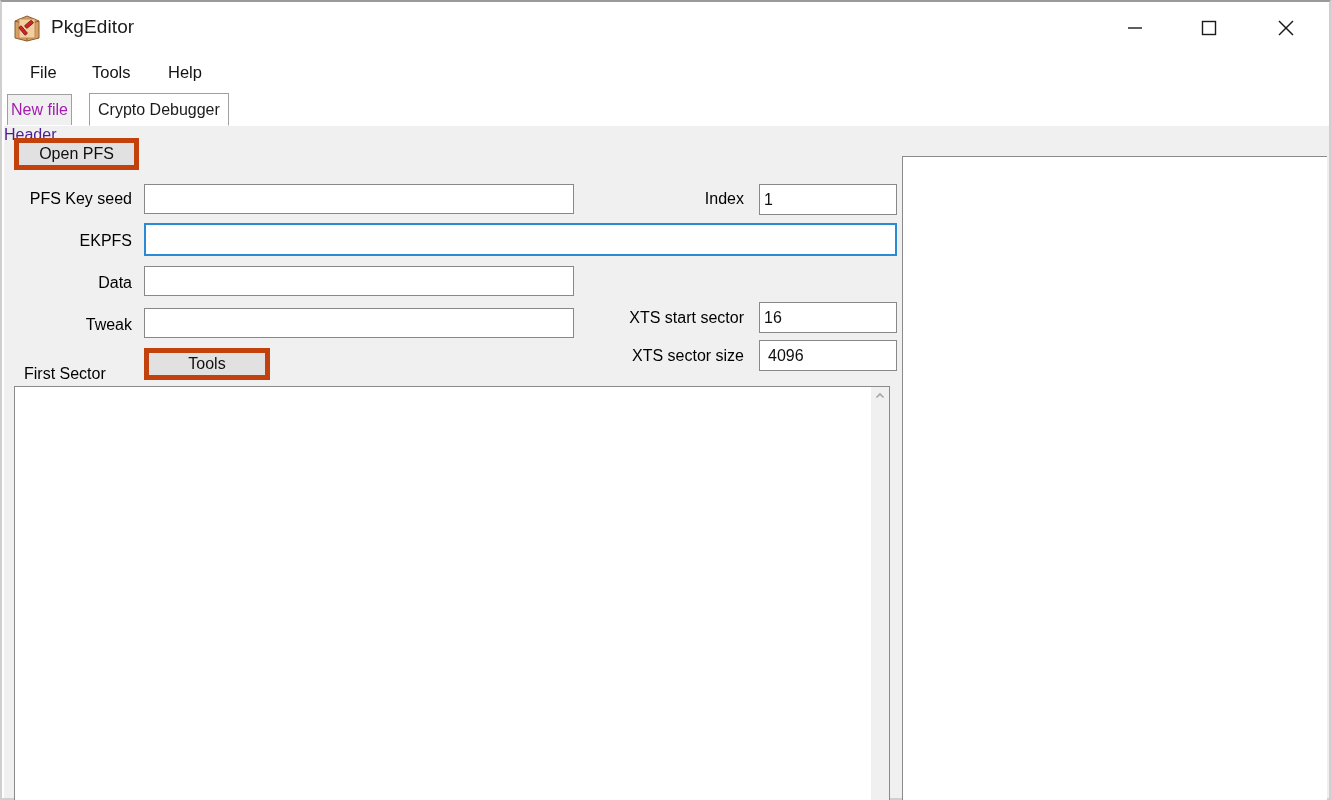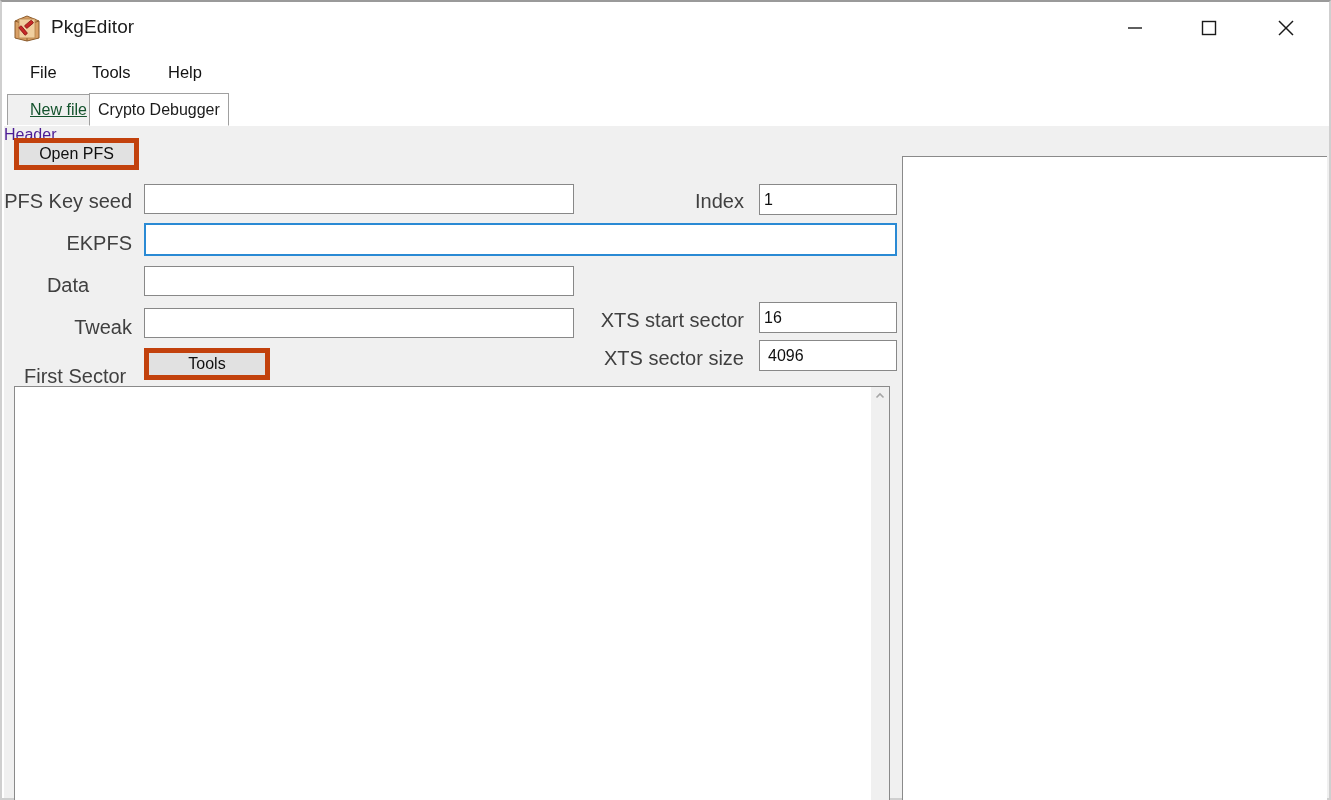--- a/index.html
+++ b/index.html
@@ -109,23 +109,22 @@
     display: flex;
     align-items: center;
     font-size: 16px;
     color: #1b1b1b;
     white-space: nowrap;
   }
   .tab.inactive {
     background: #f0f0f0;
     border: 1px solid #a0a0a0;
     border-bottom: none;
-    padding: 0 22px;
-    color: #14532d;
-    text-decoration: underline;
+    padding: 0 3px;
+    color: #a21caf;
   }
   .tab.active {
     background: #ffffff;
     border: 1px solid #a0a0a0;
     border-bottom: 1px solid #ffffff;
     padding: 0 8px;
     z-index: 3;
   }
   #tab-new-file { left: 5px; }
   #tab-crypto-debugger { left: 87px; top: -1px; height: 33px; }
@@ -152,29 +151,29 @@
     justify-content: center;
     font-family: "Liberation Sans", sans-serif;
     padding: 0;
   }
   #open-pfs-button { left: 10px; top: 12px; width: 125px; height: 32px; }
   #reload-button   { left: 140px; top: 222px; width: 126px; height: 32px; }
 
   
   .field-label {
     position: absolute;
-    font-size: 20px;
-    color: #404040;
+    font-size: 16px;
+    color: #000000;
     white-space: nowrap;
   }
   .field-label.right { text-align: right; }
 
   #label-pfs-key-seed  { left: 0px;   top: 64px;  width: 128px; }
   #label-ekpfs         { left: 0px;   top: 106px; width: 128px; }
-  #label-data          { left: 0px;   top: 148px; width: 128px; text-align: center; }
+  #label-data          { left: 0px;   top: 148px; width: 128px; }
   #label-tweak         { left: 0px;   top: 190px; width: 128px; }
   #label-first-sector  { left: 20px;  top: 239px; }
   #label-index         { left: 560px; top: 64px;  width: 180px; }
   #label-xts-start     { left: 500px; top: 183px; width: 240px; }
   #label-xts-size      { left: 500px; top: 221px; width: 240px; }
   #label-header        { left: 898px; top: 11px; font-size: 16px; color: #4c1d95; }
 
   
   .win-input {
     position: absolute;

